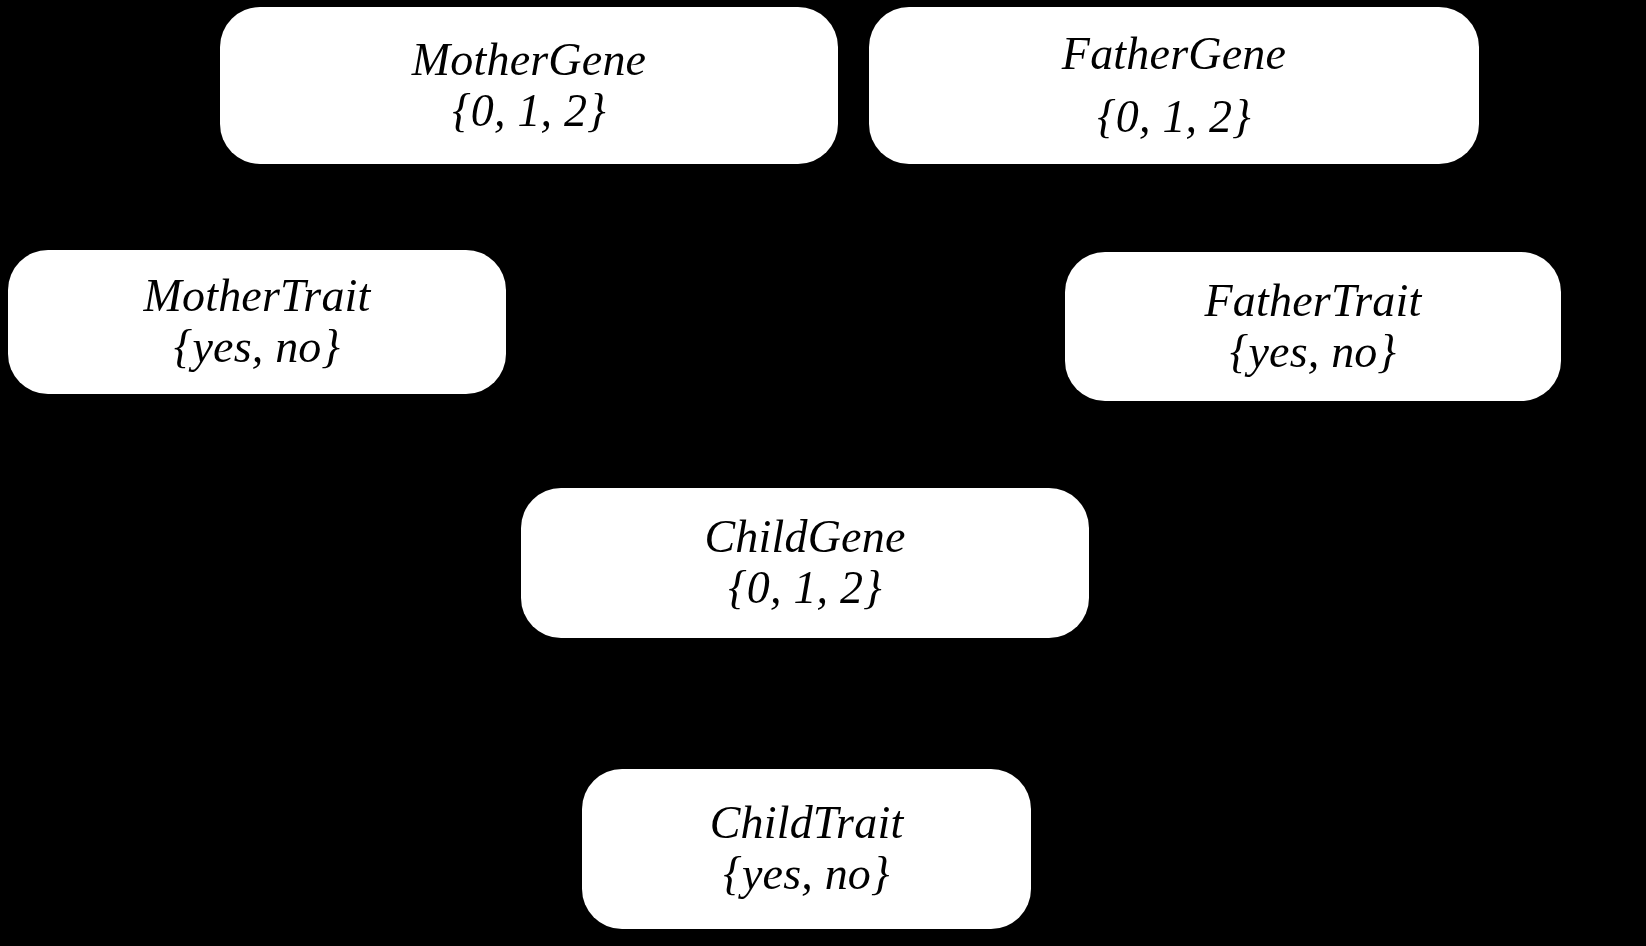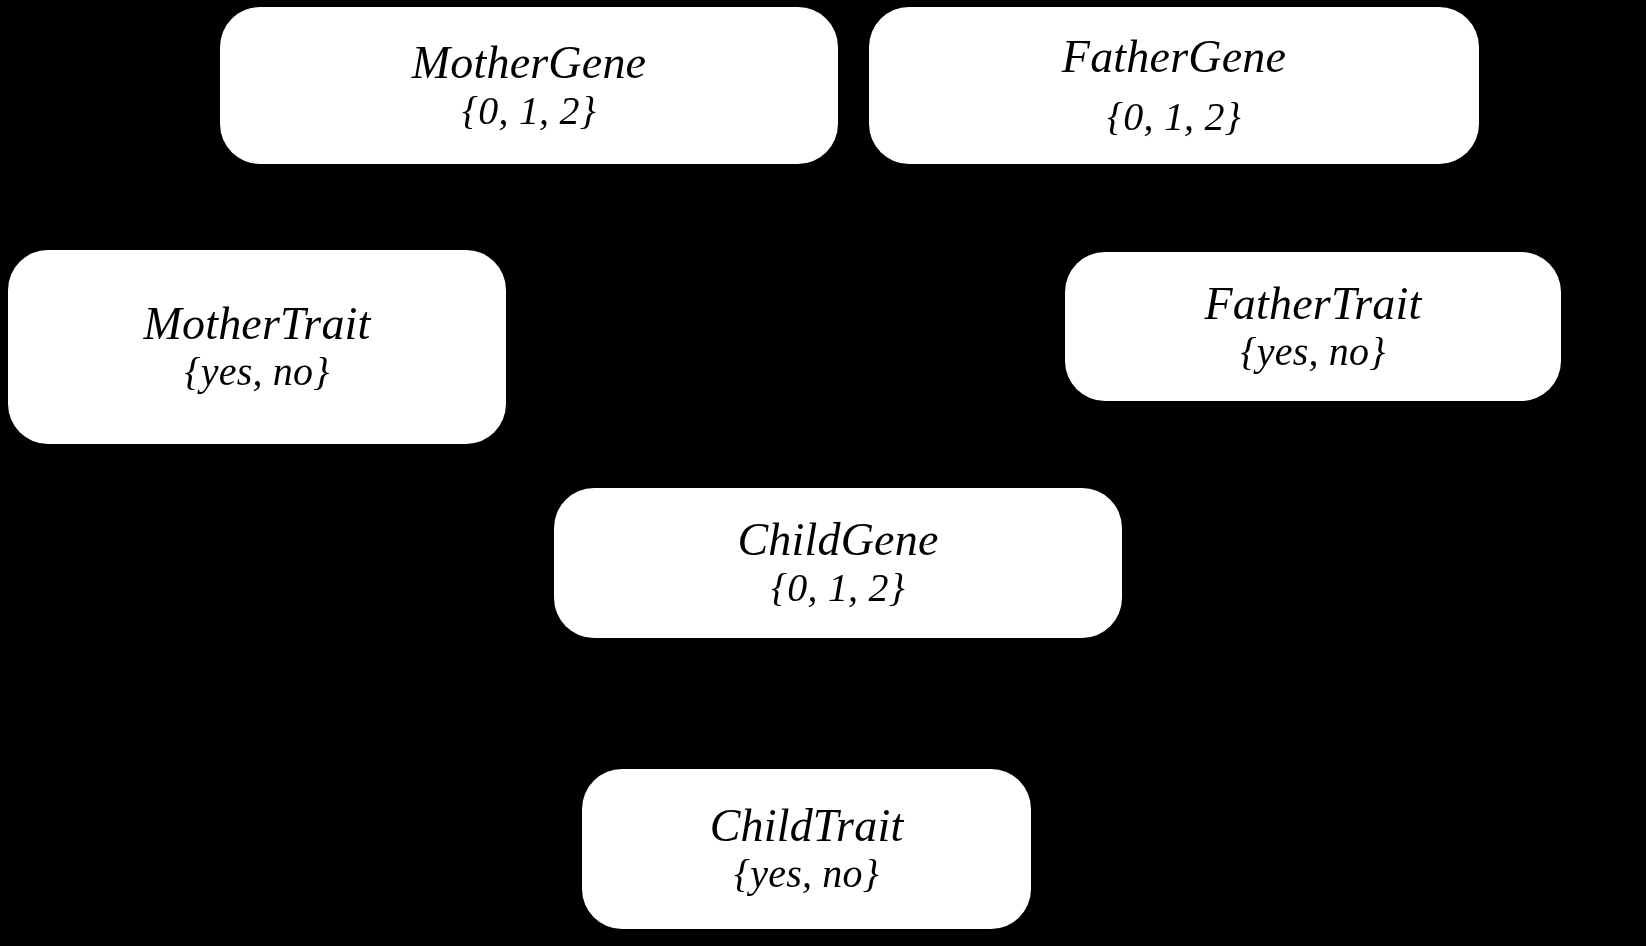--- a/index.html
+++ b/index.html
@@ -43,31 +43,31 @@
     overflow: hidden;
   }
   .node-name {
     font-style: italic;
     font-size: 46px;
     letter-spacing: 0.2px;
     white-space: nowrap;
   }
   .node-domain {
     font-style: italic;
-    font-size: 40px;
+    font-size: 46px;
     letter-spacing: 0.2px;
     white-space: nowrap;
     margin-top: 2px;
   }
   
   #node-mother-gene  { left: 220px;  top: 7px;   width: 618px; height: 157px; }
   #node-father-gene  { left: 869px;  top: 7px;   width: 610px; height: 157px; gap: 12px; }
-  #node-mother-trait { left: 8px;    top: 250px; width: 498px; height: 194px; }
+  #node-mother-trait { left: 8px;    top: 250px; width: 498px; height: 144px; }
   #node-father-trait { left: 1065px; top: 252px; width: 496px; height: 149px; font-family: Liberation Serif, serif; }
-  #node-child-gene   { left: 521px;  top: 488px; width: 568px; height: 150px; margin-left: 33px; }
+  #node-child-gene   { left: 521px;  top: 488px; width: 568px; height: 150px; }
   #node-child-trait  { left: 582px;  top: 733px; width: 449px; height: 160px; margin-top: 36px; }
 </style>
 </head>
 <body>
 
 <div id="canvas">
 
   <svg id="edge-layer" viewBox="0 0 1646 946" xmlns="http://www.w3.org/2000/svg">
     <g stroke="#000000" stroke-width="3" fill="none">
       <path d="M 400 164 L 270 250"></path>

